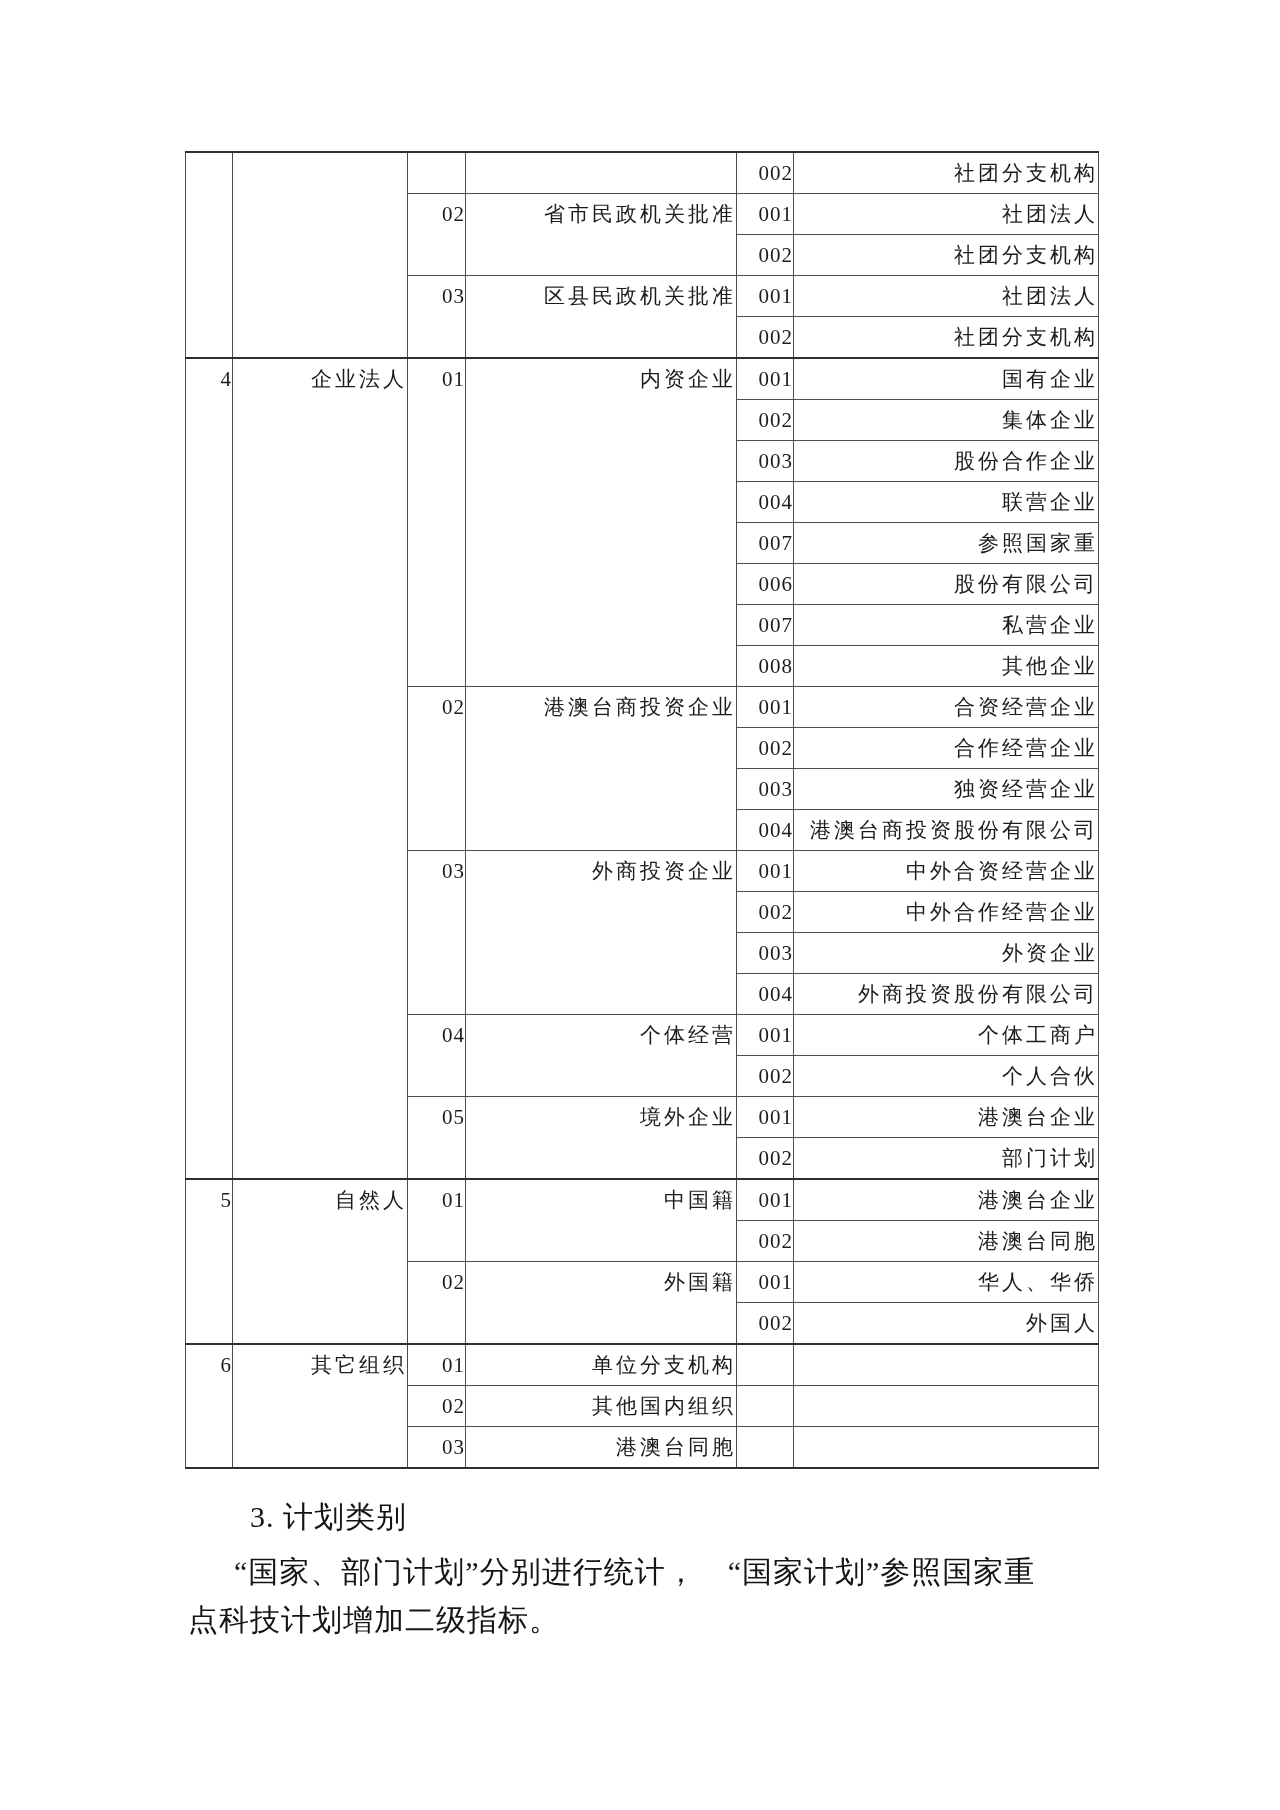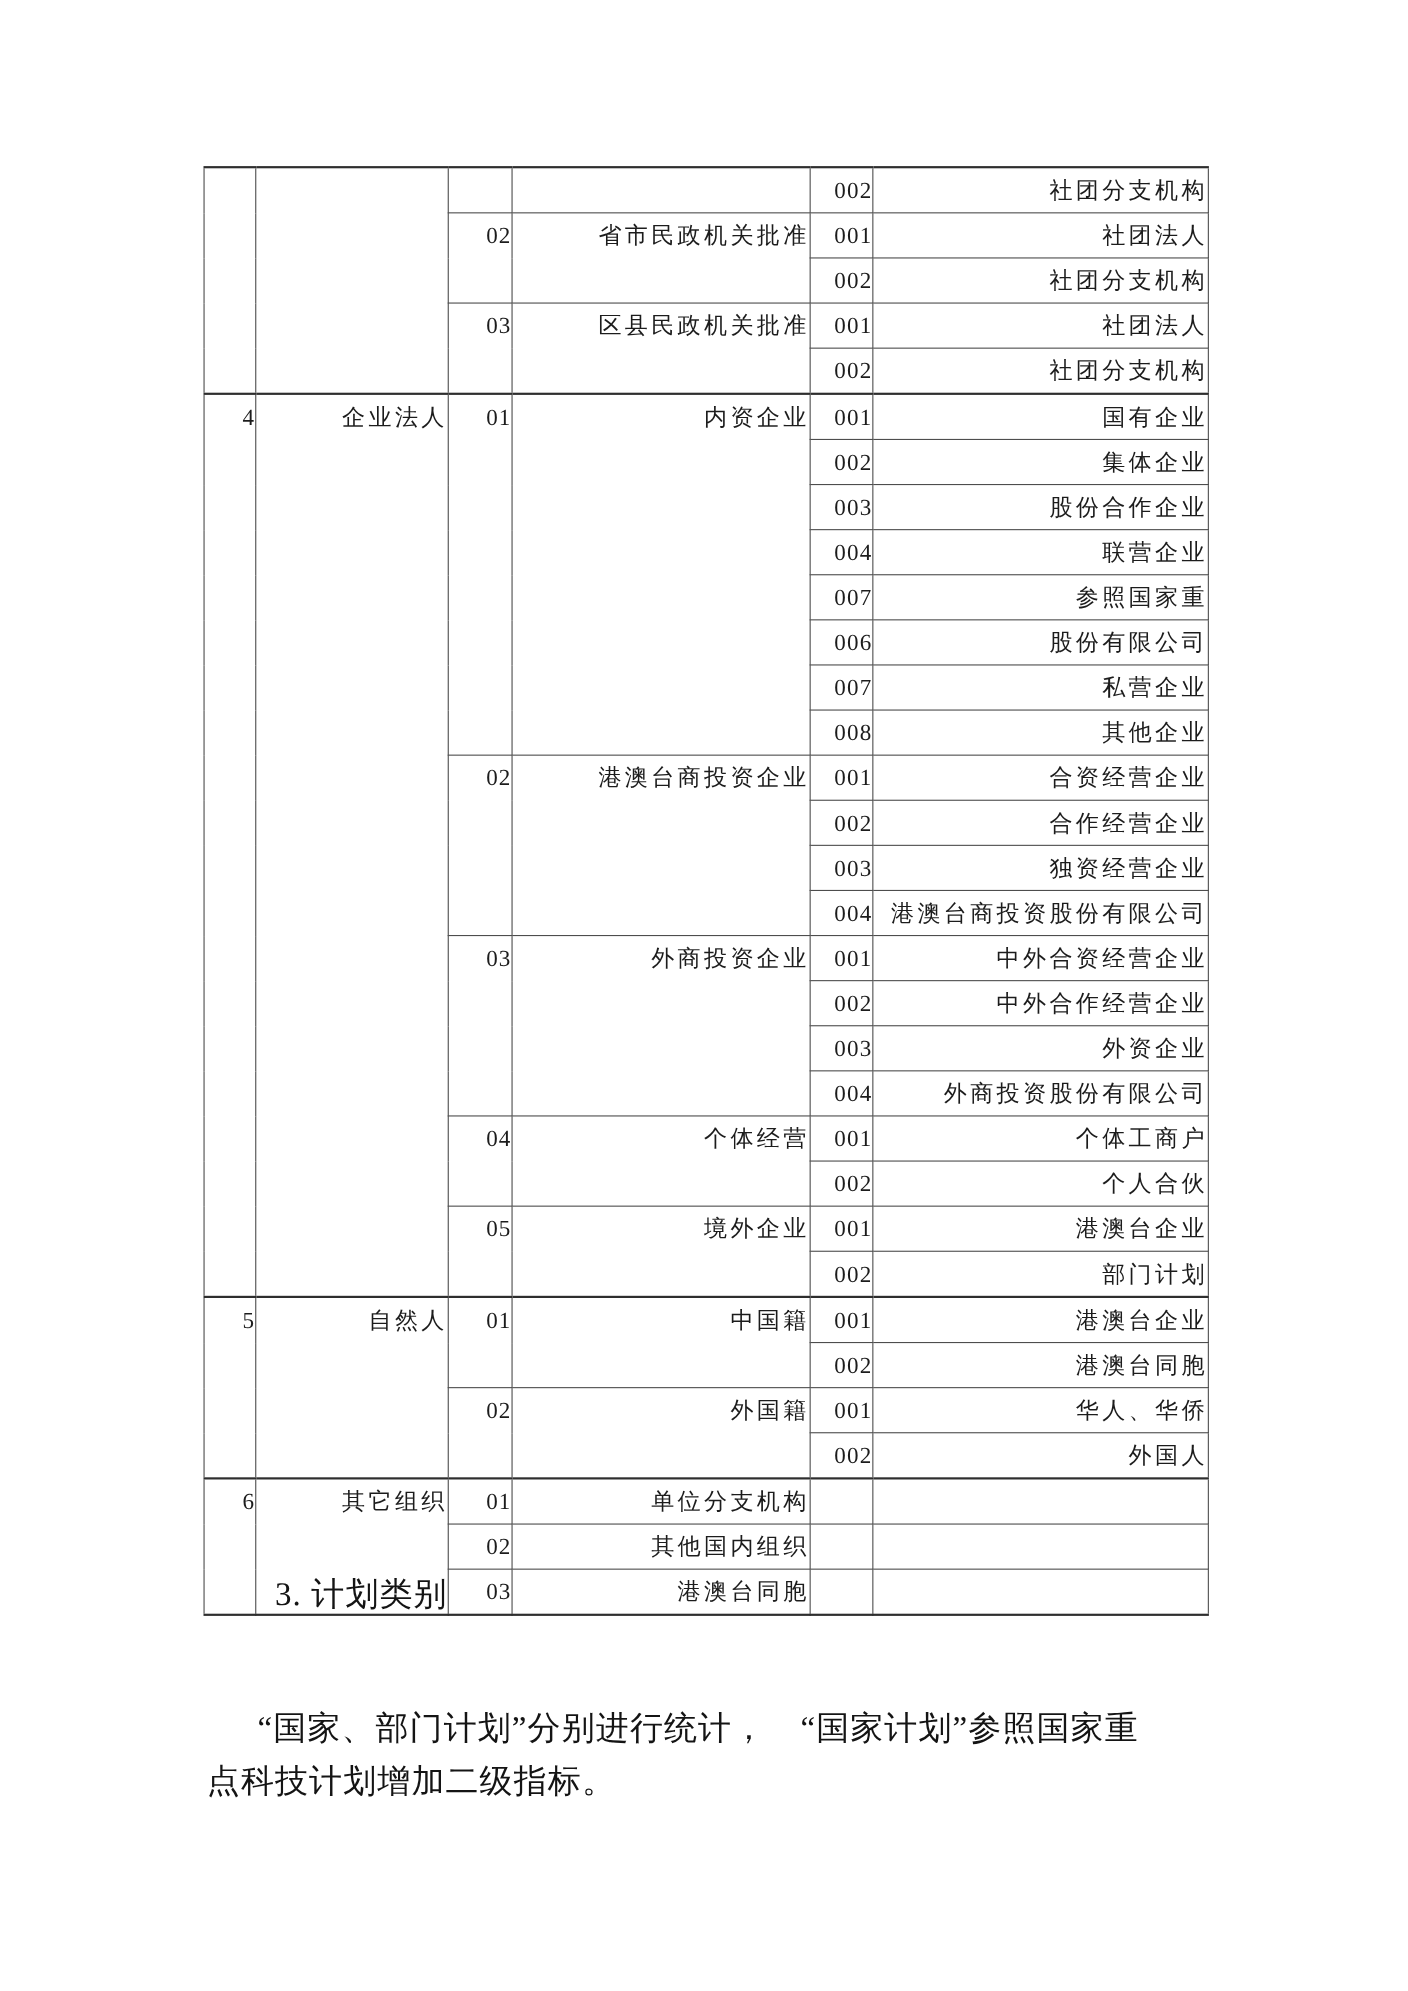--- a/index.html
+++ b/index.html
@@ -43,21 +43,21 @@
     letter-spacing:3px;
   }
   .note-line{
     position:absolute;
     font-size:30px;
     letter-spacing:1px;
     line-height:36px;
     white-space:nowrap;
     color:#141414;
   }
-  #note-heading{left:250px;top:1432px;}
+  #note-heading{left:250px;top:1499px;}
   #note-line1{left:234px;top:1554px;}
   #note-line2{left:188px;top:1602px;}
 </style>
 </head>
 <body>
 
 <table class="doc-table">
   <colgroup>
     <col style="width:47px">
     <col style="width:175px">

